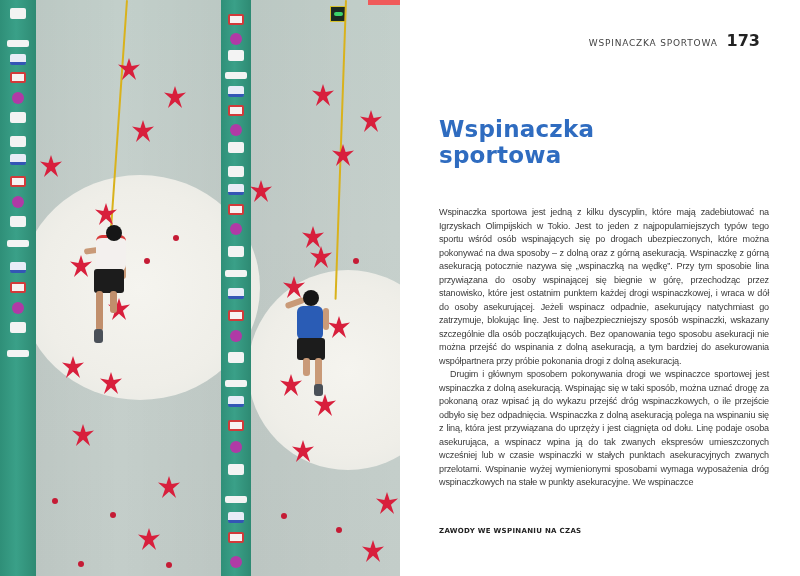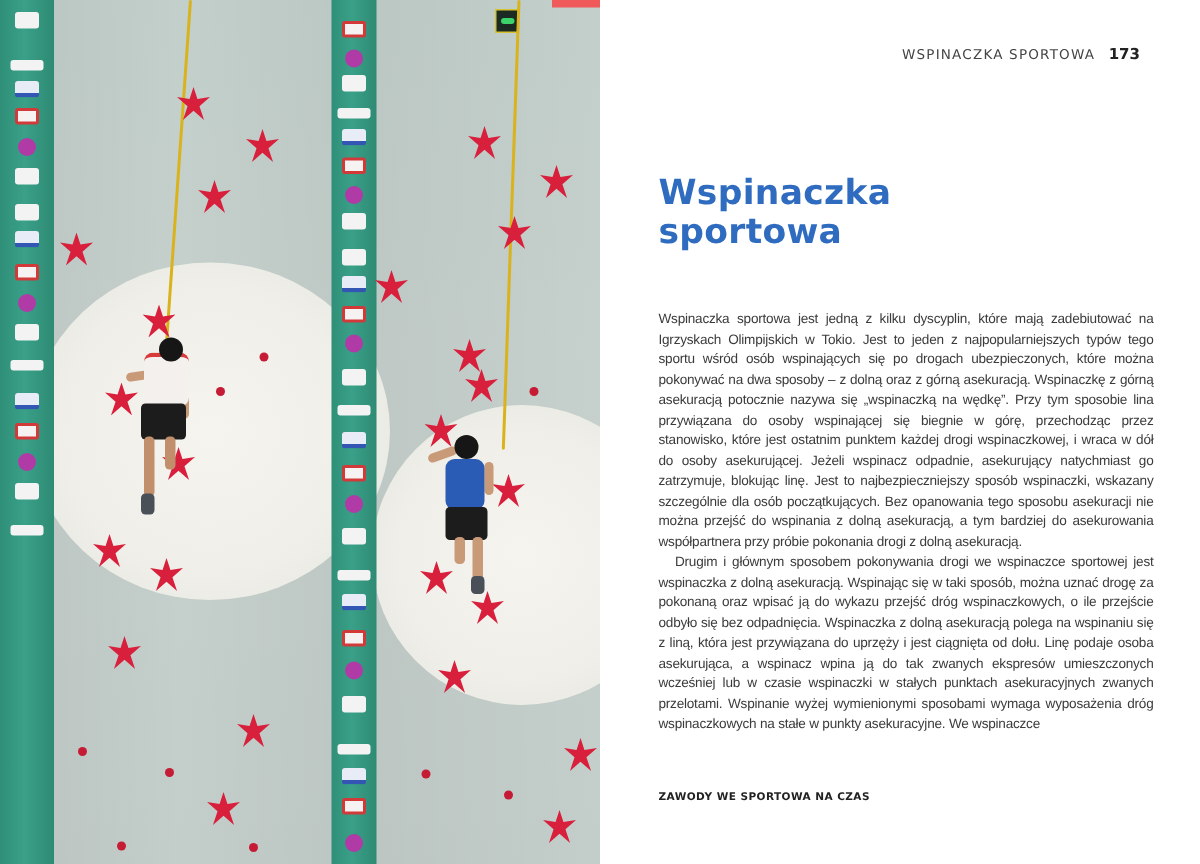--- a/index.html
+++ b/index.html
@@ -53,21 +53,21 @@
 
   .timer { position:absolute; left:330px; top:6px; width:16px; height:16px; background:#1b2a22; border:1px solid #d7c32f; }
   .timer::after{ content:""; position:absolute; left:3px; top:5px; width:9px; height:4px; background:#3bd36a; border-radius:2px; }
   .scoreboard { position:absolute; left:368px; top:0; width:32px; height:5px; background:#f05a5a; }
 
   
   .running-head {
     position:absolute; right:40px; top:31px; font-size:9px; letter-spacing:0.8px;
     color:#444; font-family:"DejaVu Sans", sans-serif; display:flex; align-items:baseline; gap:9px;
   }
-  .page-number { font-weight:bold; font-size:10px; color:#222; letter-spacing:0; }
+  .page-number { font-weight:bold; font-size:16px; color:#222; letter-spacing:0; }
 
   .chapter-title {
     position:absolute; left:439px; top:116px; width:250px;
     font-family:"DejaVu Sans", sans-serif; font-weight:bold; font-size:23px; line-height:26px;
     color:#2f6cc0; letter-spacing:0.2px;
   }
 
   .body-text {
     position:absolute; left:439px; top:206px; width:330px;
     font-family:"Liberation Sans", sans-serif; font-size:9.05px; line-height:13.5px; color:#3b3b3b;
@@ -209,13 +209,13 @@
   <span class="page-number">173</span>
 </div>
 
 <h1 class="chapter-title">Wspinaczka sportowa</h1>
 
 <div class="body-text">
   <p>Wspinaczka sportowa jest jedną z kilku dyscyplin, które mają zadebiutować na Igrzyskach Olimpijskich w Tokio. Jest to jeden z najpopularniejszych typów tego sportu wśród osób wspinających się po drogach ubezpieczonych, które można pokonywać na dwa sposoby – z dolną oraz z górną asekuracją. Wspinaczkę z górną asekuracją potocznie nazywa się „wspinaczką na wędkę”. Przy tym sposobie lina przywiązana do osoby wspinającej się biegnie w górę, przechodząc przez stanowisko, które jest ostatnim punktem każdej drogi wspinaczkowej, i wraca w dół do osoby asekurującej. Jeżeli wspinacz odpadnie, asekurujący natychmiast go zatrzymuje, blokując linę. Jest to najbezpieczniejszy sposób wspinaczki, wskazany szczególnie dla osób początkujących. Bez opanowania tego sposobu asekuracji nie można przejść do wspinania z dolną asekuracją, a tym bardziej do asekurowania współpartnera przy próbie pokonania drogi z dolną asekuracją.</p>
   <p>Drugim i głównym sposobem pokonywania drogi we wspinaczce sportowej jest wspinaczka z dolną asekuracją. Wspinając się w taki sposób, można uznać drogę za pokonaną oraz wpisać ją do wykazu przejść dróg wspinaczkowych, o ile przejście odbyło się bez odpadnięcia. Wspinaczka z dolną asekuracją polega na wspinaniu się z liną, która jest przywiązana do uprzęży i jest ciągnięta od dołu. Linę podaje osoba asekurująca, a wspinacz wpina ją do tak zwanych ekspresów umieszczonych wcześniej lub w czasie wspinaczki w stałych punktach asekuracyjnych zwanych przelotami. Wspinanie wyżej wymienionymi sposobami wymaga wyposażenia dróg wspinaczkowych na stałe w punkty asekuracyjne. We wspinaczce</p>
 </div>
 
-<h2 class="section-heading">ZAWODY WE SPORTOWA NA CZAS</h2>
+<h2 class="section-heading">ZAWODY WE WSPINANIU NA CZAS</h2>
 
 </body></html>

